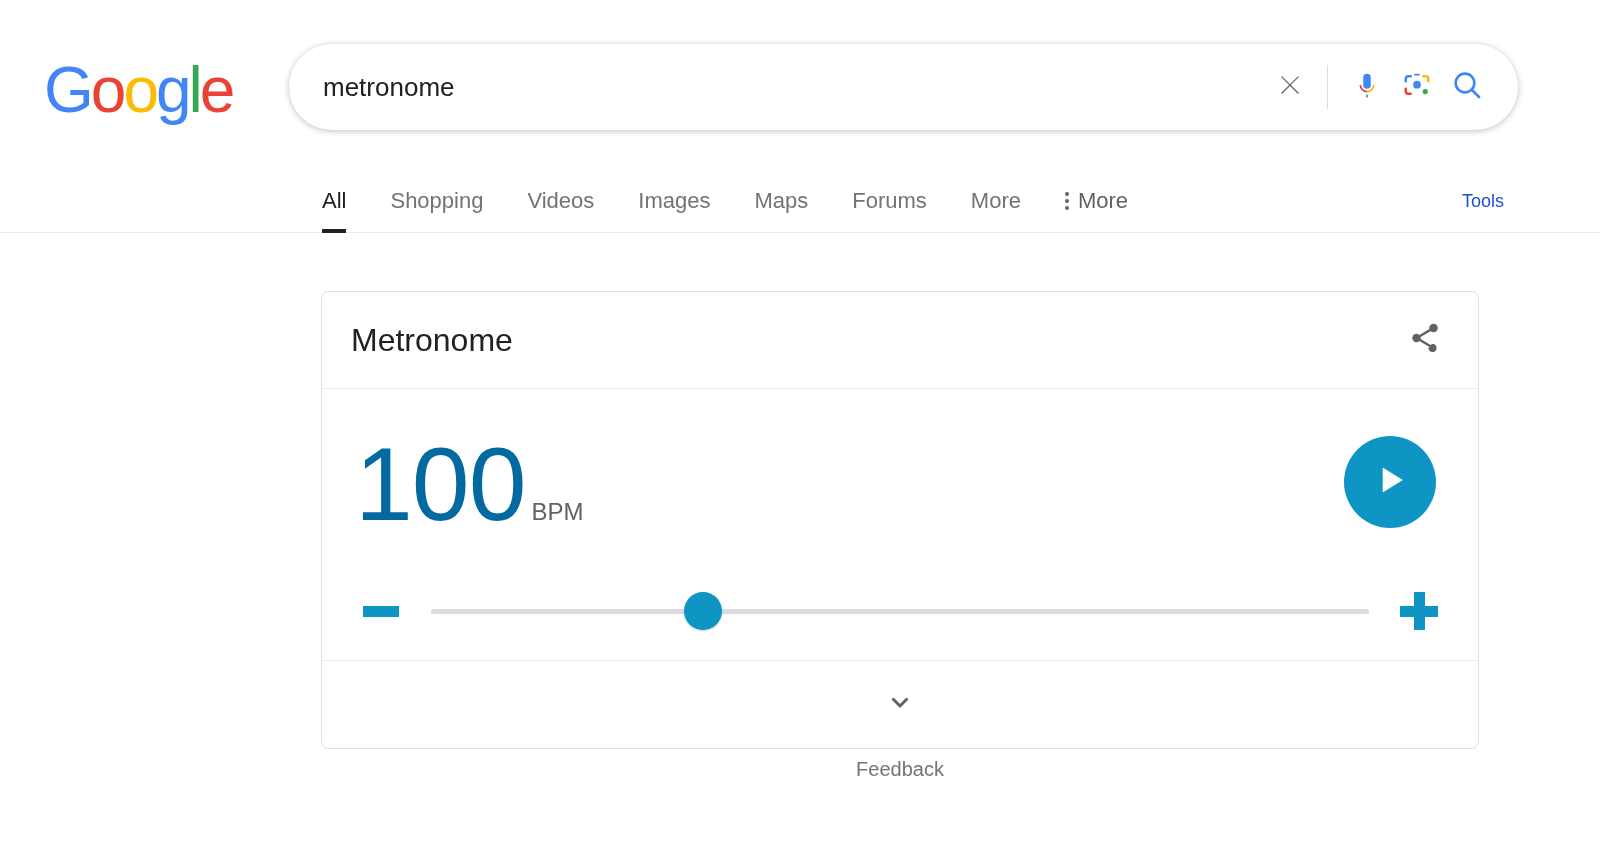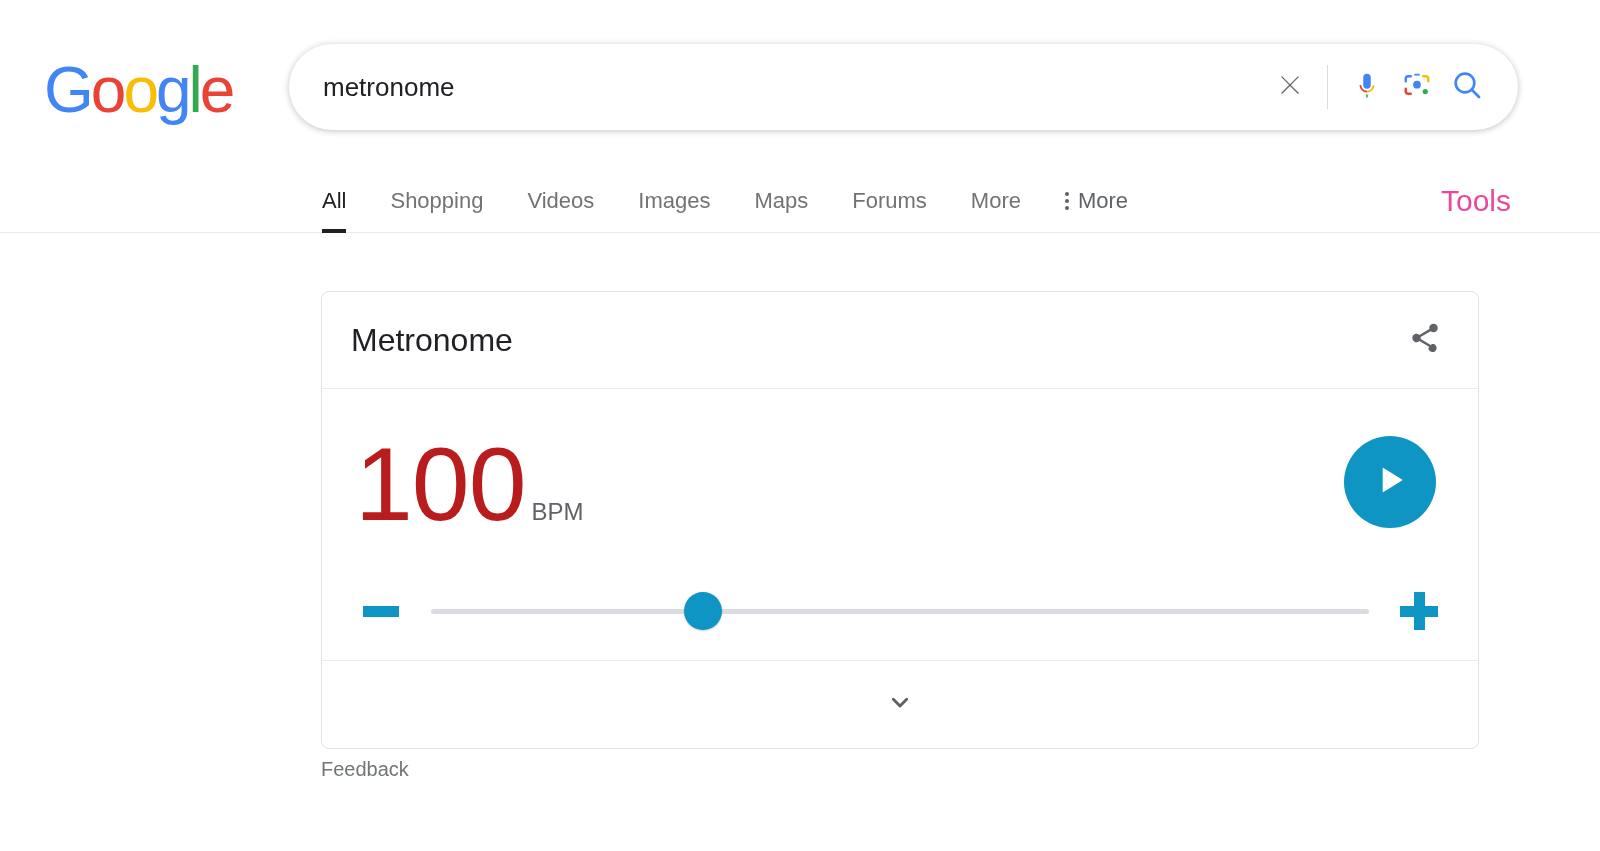--- a/index.html
+++ b/index.html
@@ -65,22 +65,22 @@
   .tab.active { color: #202124; }
   .tab.active::after {
     content: ""; position: absolute; left: 0; right: 0; bottom: -21px;
     height: 4px; background: #202124;
   }
   .tab-more { display: flex; align-items: center; padding-top: 22px; cursor: pointer; }
   .kebab { display: inline-flex; flex-direction: column; gap: 3px; margin-right: 9px; }
   .kebab i { width: 4px; height: 4px; border-radius: 50%; background: #5f6368; display: block; }
   .tab-more-label { font-size: 22px; color: #5f6368; line-height: 22px; }
   .tools {
-    position: absolute; right: 89px; top: 0; padding-top: 22px;
-    font-size: 30px; color: #ec4899; line-height: 22px; cursor: pointer;
+    position: absolute; right: 96px; top: 0; padding-top: 22px;
+    font-size: 18px; color: #1d4ed8; line-height: 22px; cursor: pointer;
   }
 
   
   .card {
     position: absolute; left: 321px; top: 291px;
     width: 1158px; height: 458px;
     border: 1px solid #dfe1e5; border-radius: 8px;
     background: #fff;
   }
   .card-head {
@@ -88,21 +88,21 @@
     display: flex; align-items: center; justify-content: space-between;
     padding: 0 29px 0 29px;
   }
   .card-title { font-size: 32px; color: #202124; font-weight: 400; line-height: 38px; }
   .share-btn { width: 48px; height: 48px; display:flex; align-items:center; justify-content:center; cursor:pointer; }
 
   .card-body { position: relative; height: 272px; border-bottom: 1px solid #ebebeb; }
 
   .bpm-row { position: absolute; left: 33px; top: 43px; display: flex; align-items: baseline; }
   .bpm-value {
-    font-size: 104px; color: #b91c1c; font-weight: 400;
+    font-size: 104px; color: #0369a1; font-weight: 400;
     line-height: 104px; letter-spacing: -1px;
   }
   .bpm-unit { font-size: 24px; color: #5f6368; margin-left: 6px; line-height: 28px; }
 
   .play-btn {
     position: absolute; right: 42px; top: 47px;
     width: 92px; height: 92px; border-radius: 50%;
     background: #0e95c3; cursor: pointer;
     display: flex; align-items: center; justify-content: center;
     border: none; padding: 0;
@@ -134,21 +134,21 @@
     border-radius: 50%; background: #0e95c3;
     transform: translateX(-50%); cursor: pointer;
     box-shadow: 0 1px 2px rgba(60,64,67,0.25);
   }
 
   .card-foot { height: 86px; display: flex; align-items: center; justify-content: center; cursor: pointer; }
   .chev-btn { width: 56px; height: 56px; display:flex; align-items:center; justify-content:center; cursor:pointer; }
 
   .feedback {
     position: absolute; left: 321px; top: 758px; width: 1158px;
-    text-align: left; font-size: 20px; color: #70757a; cursor: pointer;
+    text-align: center; font-size: 20px; color: #70757a; cursor: pointer;
   }
   .feedback span { cursor: pointer; }
 </style>
 </head>
 <body>
 
 <div class="page">
 
   <div class="header">
 

